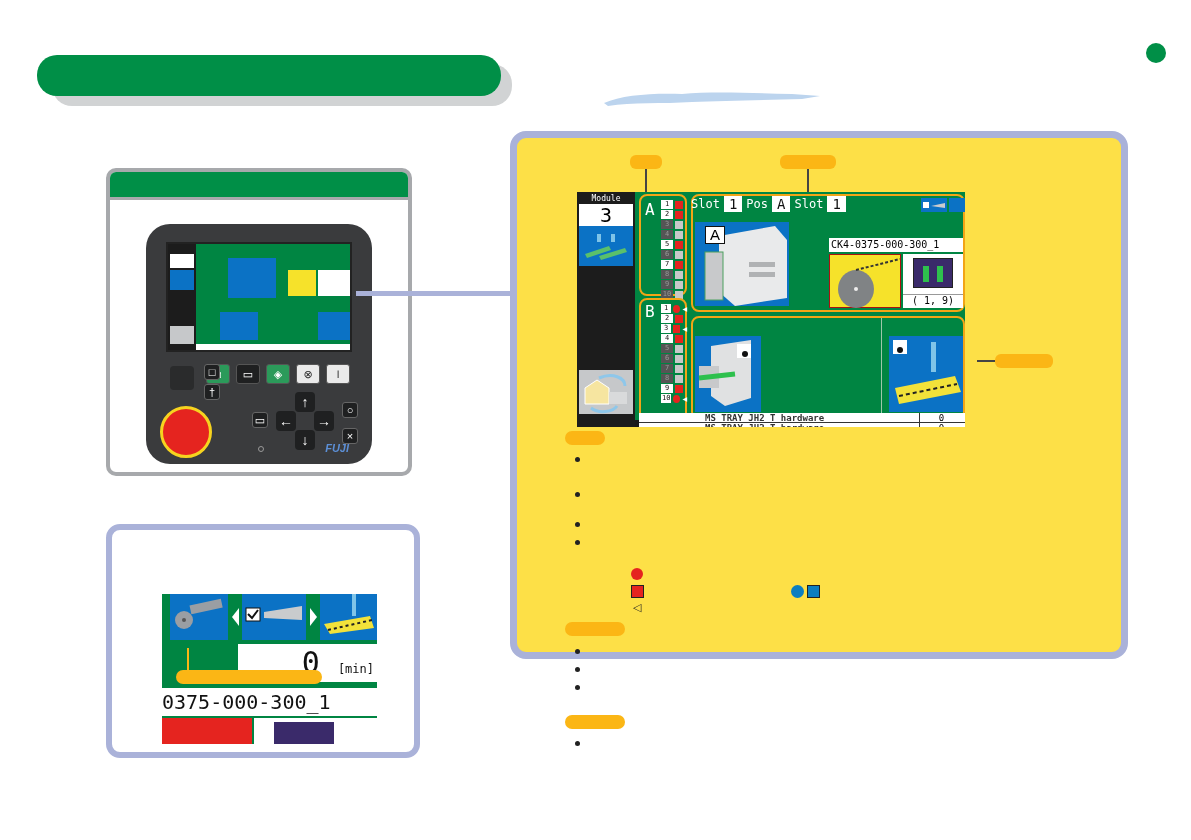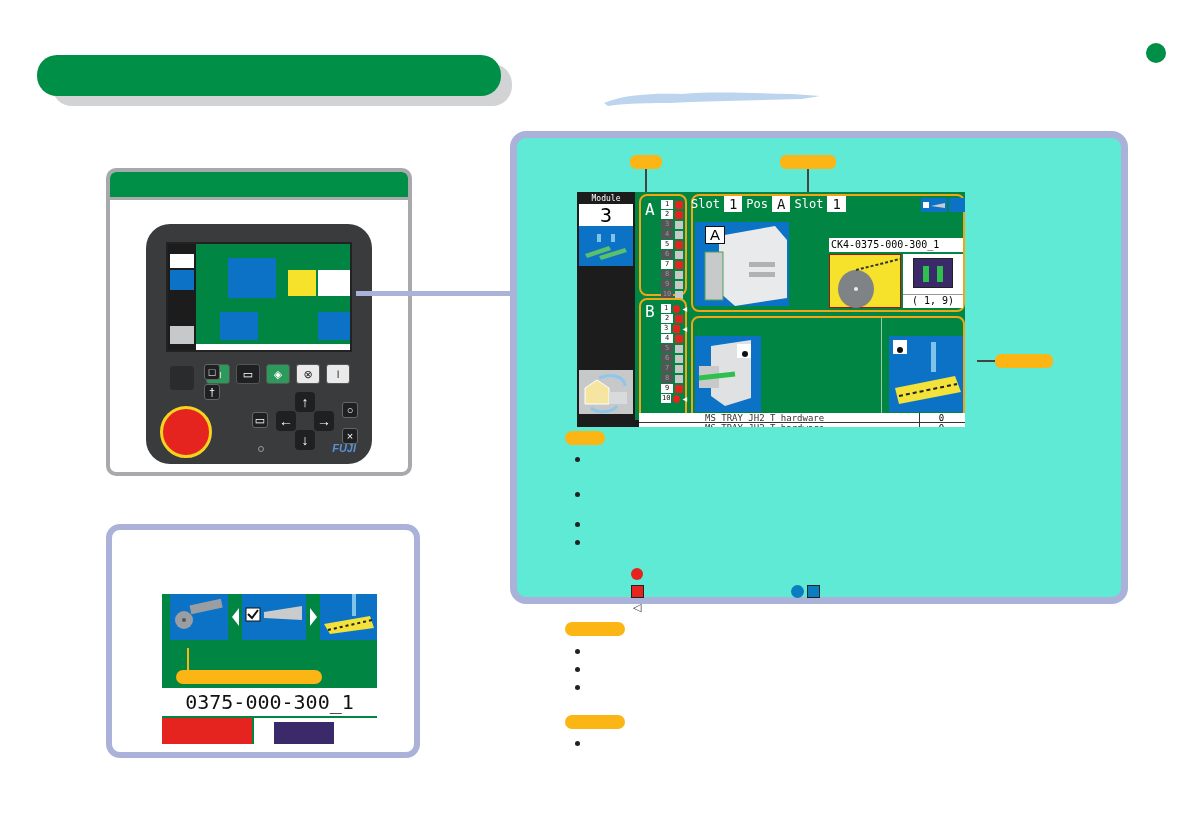--- a/index.html
+++ b/index.html
@@ -20,41 +20,41 @@
   .console-head { height: 28px; background: #008f47; border-bottom: 3px solid #a7a9ac; }
   .console { position: absolute; left: 36px; top: 52px; width: 226px; height: 240px; background: #3a3b3d;
              border-radius: 24px; }
   .console .screen { position: absolute; left: 20px; top: 18px; width: 186px; height: 110px; background: #008542; border: 2px solid #222; overflow: hidden; }
   .console .btnrow { position: absolute; top: 140px; left: 60px; display: flex; gap: 6px; }
   .cbtn { width: 24px; height: 20px; background: #1f2021; border: 1px solid #555; border-radius: 3px; display: flex;
           align-items: center; justify-content: center; color: #fff; font-size: 11px; }
   .cbtn.green { background: #2b9a5a; }
   .cbtn.white { background: #eaeaea; color: #222; }
   .estop { position: absolute; left: 14px; top: 182px; width: 52px; height: 52px; border-radius: 50%; background: #e5241f; border: 3px solid #f6d31f; }
-  .fuji { position: absolute; right: 16px; bottom: 10px; color: #5c8fd6; font-style: italic; font-weight: bold; font-size: 11px; }
+  .fuji { position: absolute; right: 23px; bottom: 10px; color: #5c8fd6; font-style: italic; font-weight: bold; font-size: 11px; }
   .dpad { position: absolute; left: 130px; top: 168px; width: 58px; height: 58px; }
   .dpad span { position: absolute; width: 20px; height: 20px; background: #1f2021; border-radius: 4px; color: #fff;
                font-size: 14px; text-align: center; line-height: 20px; }
   .sidebtn { position: absolute; width: 16px; height: 16px; background: #1f2021; border: 1px solid #666; border-radius: 3px;
              color: #fff; font-size: 11px; text-align: center; line-height: 14px; }
   .connector { left: 356px; top: 291px; width: 160px; height: 5px; background: #aab2d9; }
 
   
   .icon-panel { left: 106px; top: 524px; width: 314px; height: 234px; border: 6px solid #aab2d9; border-radius: 14px; background: #fff; }
   .icon-crop { position: absolute; left: 50px; top: 64px; width: 215px; height: 150px; overflow: hidden; background: #008542; }
   .tile { position: absolute; background: #0b72c5; }
   .min-box { position: absolute; left: 76px; top: 50px; width: 140px; height: 38px; background: #fff; font-size: 30px;
              text-align: right; padding-right: 4px; font-family: "DejaVu Sans Mono", monospace; line-height: 38px; color: #111; }
   .min-box small { font-size: 12px; }
   .part-strip { position: absolute; left: 0; top: 94px; width: 215px; height: 28px; background: #fff; font-family: "DejaVu Sans Mono", monospace;
-                font-size: 20px; line-height: 28px; color: #111; white-space: nowrap; text-align: center; }
+                font-size: 20px; line-height: 28px; color: #111; white-space: nowrap; }
   .orange-callout { position: absolute; background: #fbb615; border-radius: 8px; }
 
   
-  .main-panel { left: 510px; top: 131px; width: 618px; height: 473px; border: 7px solid #aab2d9; border-radius: 16px; background: #5eead4; }
+  .main-panel { left: 510px; top: 131px; width: 618px; height: 528px; border: 7px solid #aab2d9; border-radius: 16px; background: #fde047; }
   .screen-shot { position: absolute; left: 60px; top: 54px; width: 388px; height: 235px; background: #1a1a1a; overflow: hidden; }
   .sc-left { position: absolute; left: 0; top: 0; width: 58px; height: 235px; background: #1c1c1c; }
   .sc-green { position: absolute; left: 58px; top: 0; width: 330px; height: 228px; background: #008542; }
   .mod-label { position: absolute; left: 2px; top: 2px; width: 54px; height: 10px; color: #fff; font-size: 8px; text-align: center; font-family: "DejaVu Sans Mono", monospace; }
   .mod-num { position: absolute; left: 2px; top: 12px; width: 54px; height: 22px; background: #fff; font-size: 20px; text-align: center; line-height: 22px; font-family: "DejaVu Sans Mono", monospace; }
   .mod-img { position: absolute; left: 2px; top: 34px; width: 54px; height: 40px; background: #0b72c5; }
   .swap-img { position: absolute; left: 2px; top: 178px; width: 54px; height: 44px; background: #c6c8ca; }
   .slot-group { position: absolute; border: 2px solid #f2a516; border-radius: 8px; }
   .slot-list { position: absolute; display: flex; flex-direction: column; gap: 1px; }
   .slot { width: 26px; height: 9px; display: flex; gap: 2px; align-items: center; }
@@ -65,21 +65,21 @@
   .slot .s.redc { background: #e5241f; border-radius: 50%; }
   .slot .arr { color: #fff; font-size: 6px; }
   .grp-letter { position: absolute; color: #fff; font-size: 16px; font-family: "DejaVu Sans Mono", monospace; }
   .stage-row { position: absolute; left: 62px; top: 4px; display: flex; align-items: center; gap: 4px; color: #fff; font-size: 12px; font-family: "DejaVu Sans Mono", monospace; }
   .stage-row .v { background: #fff; color: #111; padding: 0 5px; font-size: 14px; }
   .part-no { position: absolute; left: 252px; top: 46px; width: 134px; height: 14px; background: #fff; font-size: 10px; font-family: "DejaVu Sans Mono", monospace; padding-left: 2px; line-height: 14px; }
   .reel-box { position: absolute; left: 252px; top: 62px; width: 72px; height: 54px; background: #f6e22a; border: 1px solid #a11; }
   .tray-box { position: absolute; left: 326px; top: 62px; width: 60px; height: 54px; background: #fff; }
   .coord { position: absolute; left: 326px; top: 102px; width: 60px; height: 12px; font-size: 10px; text-align: center; font-family: "DejaVu Sans Mono", monospace; border-top: 1px solid #999; }
   .table-row { position: absolute; left: 62px; width: 326px; height: 10px; background: #fff; border-bottom: 1px solid #333; font-size: 9px; font-family: "DejaVu Sans Mono", monospace; }
-  .table-row .lbl { position: absolute; left: 66px; color: #333; }
+  .table-row .lbl { position: absolute; left: 66px; color: #333; font-weight: bold; }
   .table-row .val { position: absolute; left: 280px; width: 44px; text-align: center; border-left: 1px solid #333; }
 
   .tag { position: absolute; background: #fbb615; border-radius: 6px; height: 14px; }
   .tag-line { position: absolute; width: 2px; background: #444; }
   .section-tag { position: absolute; background: #fbb615; border-radius: 7px; height: 14px; font-size: 10px; line-height: 14px; color: #222; padding: 0 6px; }
   .bullets { position: absolute; list-style: none; font-size: 11px; color: #222; }
   .bullets li { position: relative; padding-left: 14px; height: 18px; line-height: 12px; }
   .bullets li::before { content: ""; position: absolute; left: 0; top: 3px; width: 5px; height: 5px; background: #222; border-radius: 50%; }
   .legend-sym { position: absolute; }
 </style>
@@ -153,20 +153,21 @@
         </svg>
     </div>
     <div style="position:absolute;left:148px;top:14px;width:0;height:0;border-top:9px solid transparent;border-bottom:9px solid transparent;border-left:7px solid #fff;"></div>
     <div class="tile" style="left:158px;top:0;width:57px;height:46px;">
       <svg width="57" height="46">
           <rect x="32" y="0" width="4" height="22" fill="#7fc4e8"></rect>
           <path d="M4 30 L50 22 L54 34 L10 40 Z" fill="#f2e23a"></path>
           <path d="M8 36 L52 26" stroke="#222" stroke-width="2" stroke-dasharray="3 3"></path>
         </svg>
     </div>
+    <div class="min-box"><span>0</span> <small>[min]</small></div>
     <div class="part-strip">0375-000-300_1</div>
     <div style="position:absolute;left:0;top:124px;width:90px;height:26px;background:#e5241f;"></div>
     <div style="position:absolute;left:92px;top:124px;width:123px;height:26px;background:#fff;">
       <div style="position:absolute;left:20px;top:4px;width:60px;height:22px;background:#3a2a6a;"></div>
     </div>
   </div>
   <div style="position:absolute;left:75px;top:118px;width:2px;height:24px;background:#fbb615;"></div>
   <div class="orange-callout" style="left:64px;top:140px;width:146px;height:14px;"></div>
 </div>
 

